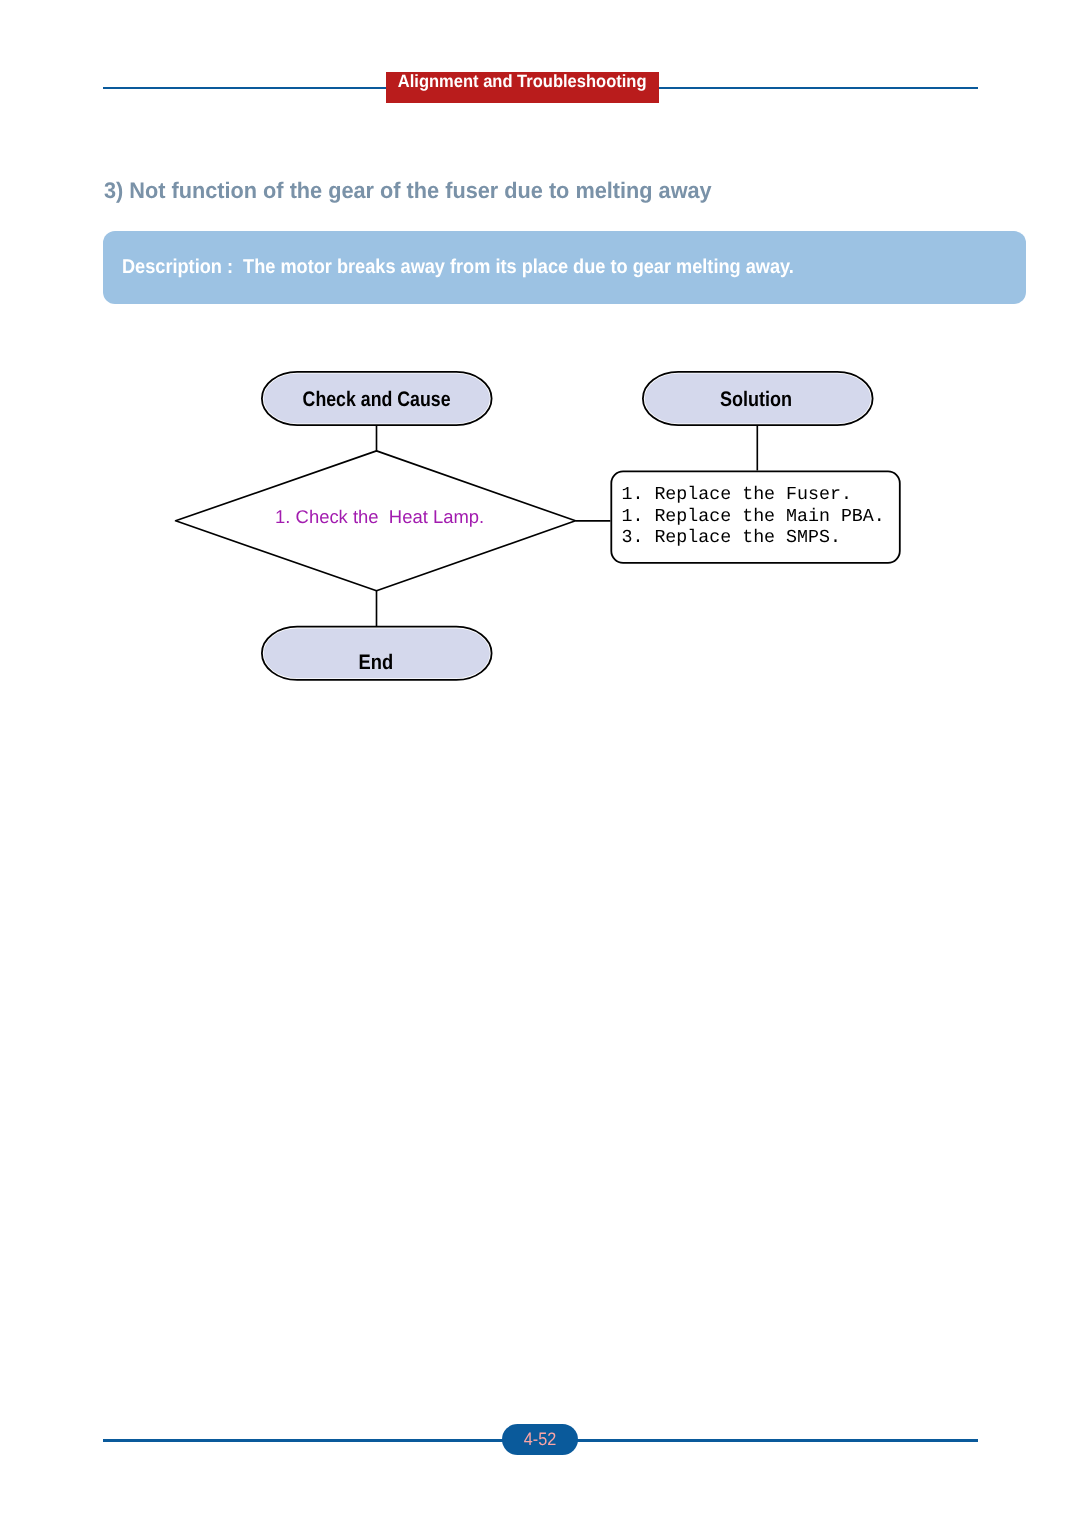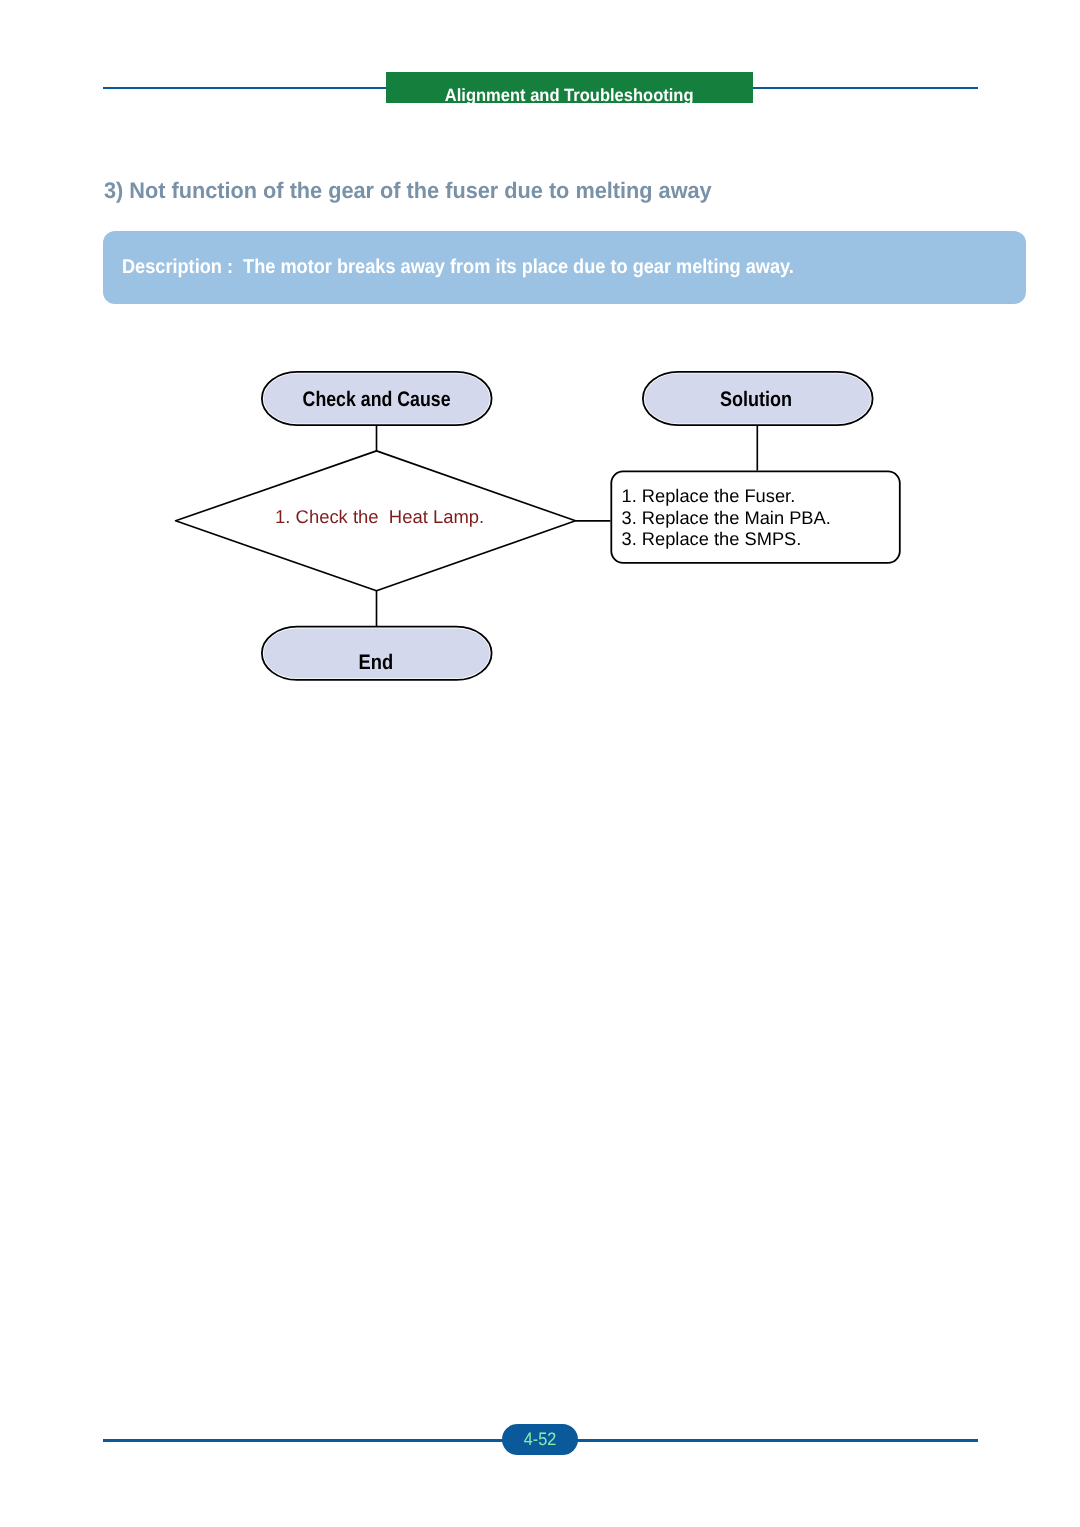--- a/index.html
+++ b/index.html
@@ -9,23 +9,23 @@
     font-family:"Liberation Sans", sans-serif;
     -webkit-font-smoothing: antialiased;
     text-rendering: geometricPrecision;
     position:relative; overflow:hidden;
   }
   .page { position:absolute; inset:0; transform:translateZ(0); }
 
   
   .hdr-rule { position:absolute; left:103px; top:87.1px; width:875px; height:2.3px; background:#0a5a9b; }
   .hdr-banner {
-    position:absolute; left:386px; top:71.7px; width:367px; height:31.8px;
-    background:#15803d; color:#ffffff;
-    display:flex; align-items:flex-end; justify-content:center;
+    position:absolute; left:386px; top:71.7px; width:273px; height:31.8px;
+    background:#b91c1c; color:#ffffff;
+    display:flex; align-items:flex-start; justify-content:center;
   }
   .hdr-banner span {
     font-weight:bold; font-size:17.7px; line-height:1; white-space:nowrap;
     display:inline-block; transform:scaleX(0.934) translateZ(0); position:relative; top:1.0px;
   }
 
   
   .sec-title {
     position:absolute; left:103.7px; top:178px;
     font-size:22.6px; font-weight:bold; color:#7a92a8; white-space:nowrap;
@@ -47,30 +47,30 @@
   
   .flow { position:absolute; left:0; top:0; width:1080px; height:1527px;border-radius:15px; }
   .flow-lines { position:absolute; left:0; top:0; }
   .node { position:absolute; box-sizing:border-box; display:flex;
           align-items:center; justify-content:center; }
     .node.rrect { justify-content:flex-start; padding-left:11.1px; }
   .nlabel { font-weight:bold; font-size:21px; color:#000; white-space:nowrap; line-height:1;
             position:relative; top:0.8px; }
   .cond   { display:inline-block; }
   .diamond-label { position:absolute; left:174.7px; top:450.4px; width:401.7px; height:140.8px; }
-  .dlabel { position:absolute; left:100.4px; top:57.6px; font-size:18.45px; color:#7f1d1d;
+  .dlabel { position:absolute; left:100.4px; top:57.6px; font-size:18.45px; color:#a21caf;
             white-space:pre; line-height:1; }
   .sol-lines { font-size:18.3px; color:#000; line-height:21.7px; white-space:nowrap;
-               position:relative; top:0.4px; }
+               position:relative; top:0.4px;font-family:Liberation Mono, monospace; }
 
   
   .ftr-rule { position:absolute; left:103px; top:1439.3px; width:875px; height:2.3px; background:#0a5a9b; }
   .ftr-pill {
     position:absolute; left:501.7px; top:1423.7px; width:76.6px; height:31.5px;
-    background:#0a5a9b; border-radius:16px; color:#86efac;
+    background:#0a5a9b; border-radius:16px; color:#fca5a5;
     display:flex; align-items:center; justify-content:center;
   }
   .ftr-pill span {
     font-size:18px; line-height:1; font-weight:normal; white-space:nowrap;
     display:inline-block; position:relative; top:-0.3px; transform:scaleX(0.9) translateZ(0);
   }
 </style>
 </head>
 <body>
 
@@ -125,21 +125,21 @@
       <span class="nlabel cond" style="transform:scaleX(0.859) translateZ(0); left:-1.7px">Solution</span>
     </div>
 
     <div class="diamond-label">
       <span class="dlabel">1. Check the  Heat Lamp.</span>
     </div>
 
     <div class="node rrect" style="left:610.4px;top:470.5px;width:290.3px;height:93.2px;">
       <div class="sol-lines">
         <div class="sline">1. Replace the Fuser.</div>
-        <div class="sline">3. Replace the Main PBA.</div>
+        <div class="sline">1. Replace the Main PBA.</div>
         <div class="sline">3. Replace the SMPS.</div>
       </div>
     </div>
 
     <div class="node" style="left:261px;top:625.8px;width:231.5px;height:71px;">
       <span class="nlabel cond" style="transform:scaleX(0.873) translateZ(0); left:-0.8px">End</span>
     </div>
 
   </div>
 

